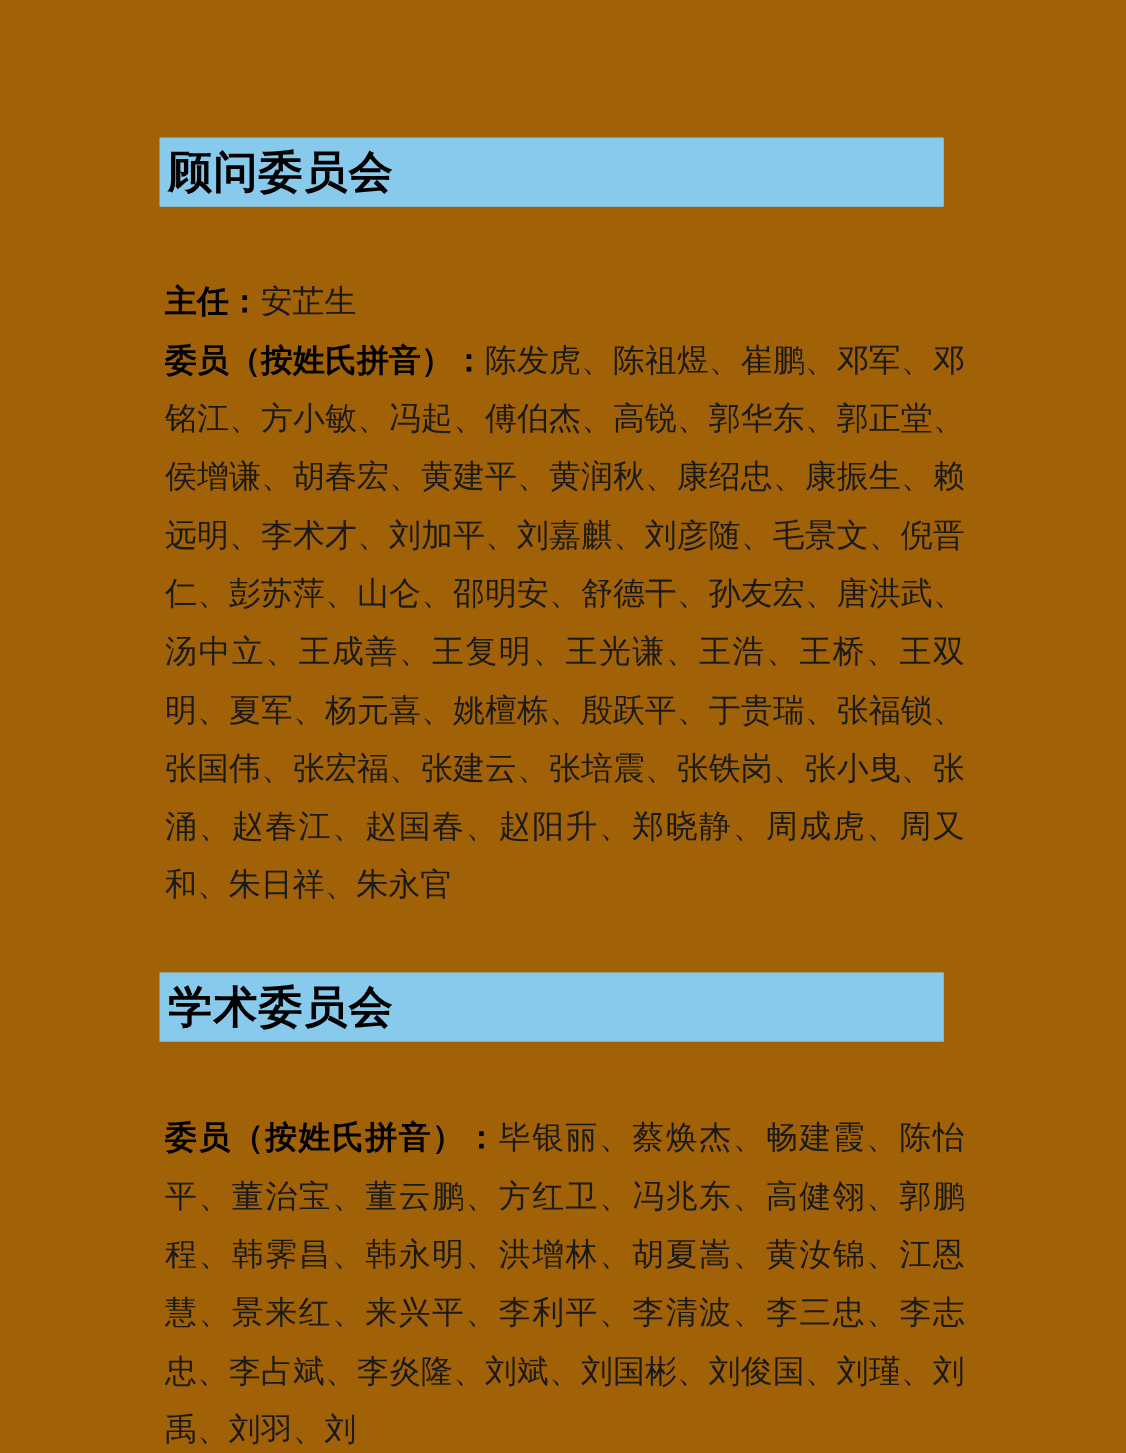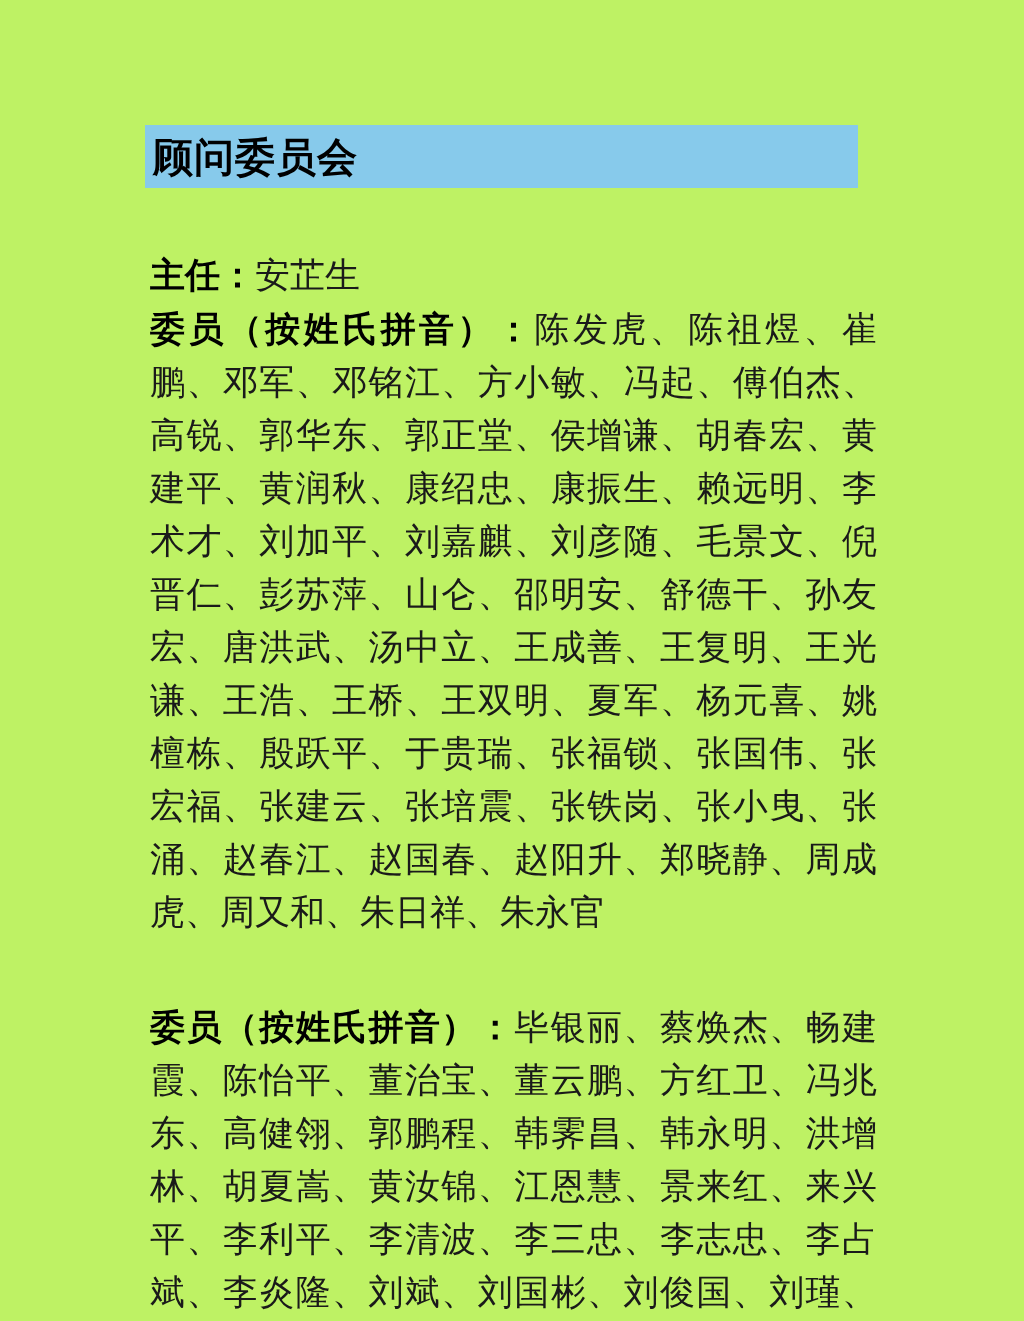--- a/index.html
+++ b/index.html
@@ -12,21 +12,21 @@
     height: 1321px;
     overflow: hidden;
     position: relative;
     font-family: "DejaVu Serif", serif;
     color: #1a1a1a;
   }
   .page {
     position: relative;
     width: 1024px;
     height: 1321px;
-    background: #bef264;
+    background: #a16207;
   }
   .content {
     position: absolute;
     left: 145px;
     top: 0;
     width: 733px;
   }
   .header-bar {
     width: 713px;
     height: 63px;
@@ -56,21 +56,21 @@
   }
   .text-block.first {
     margin-top: 60px;
   }
   .text-block.second {
     margin-top: 61px;
   }
   p.role-line,
   p.members {
     margin: 0;
-    font-size: 35px;
+    font-size: 29px;
     line-height: 53px;
     text-align: justify;
     text-justify: inter-character;
   }
   p.role-line {
     text-align: left;
   }
   .label-bold {
     font-weight: 700;
     color: #000000;
@@ -84,19 +84,22 @@
 
     <div class="header-bar first">
       <h2 class="section-title">顾问委员会</h2>
     </div>
 
     <div class="text-block first">
       <p class="role-line"><span class="label-bold">主任：</span><span>安芷生</span></p>
       <p class="members"><span class="label-bold">委员（按姓氏拼音）：</span><span>陈发虎、陈祖煜、崔鹏、邓军、邓铭江、方小敏、冯起、傅伯杰、高锐、郭华东、郭正堂、侯增谦、胡春宏、黄建平、黄润秋、康绍忠、康振生、赖远明、李术才、刘加平、刘嘉麒、刘彦随、毛景文、倪晋仁、彭苏萍、山仑、邵明安、舒德干、孙友宏、唐洪武、汤中立、王成善、王复明、王光谦、王浩、王桥、王双明、夏军、杨元喜、姚檀栋、殷跃平、于贵瑞、张福锁、张国伟、张宏福、张建云、张培震、张铁岗、张小曳、张涌、赵春江、赵国春、赵阳升、郑晓静、周成虎、周又和、朱日祥、朱永官</span></p>
     </div>
 
+    <div class="header-bar second">
+      <h2 class="section-title">学术委员会</h2>
+    </div>
 
     <div class="text-block second">
       <p class="members"><span class="label-bold">委员（按姓氏拼音）：</span><span>毕银丽、蔡焕杰、畅建霞、陈怡平、董治宝、董云鹏、方红卫、冯兆东、高健翎、郭鹏程、韩霁昌、韩永明、洪增林、胡夏嵩、黄汝锦、江恩慧、景来红、来兴平、李利平、李清波、李三忠、李志忠、李占斌、李炎隆、刘斌、刘国彬、刘俊国、刘瑾、刘禹、刘羽、刘</span></p>
     </div>
 
   </div>
 </div>
 
 </body></html>

